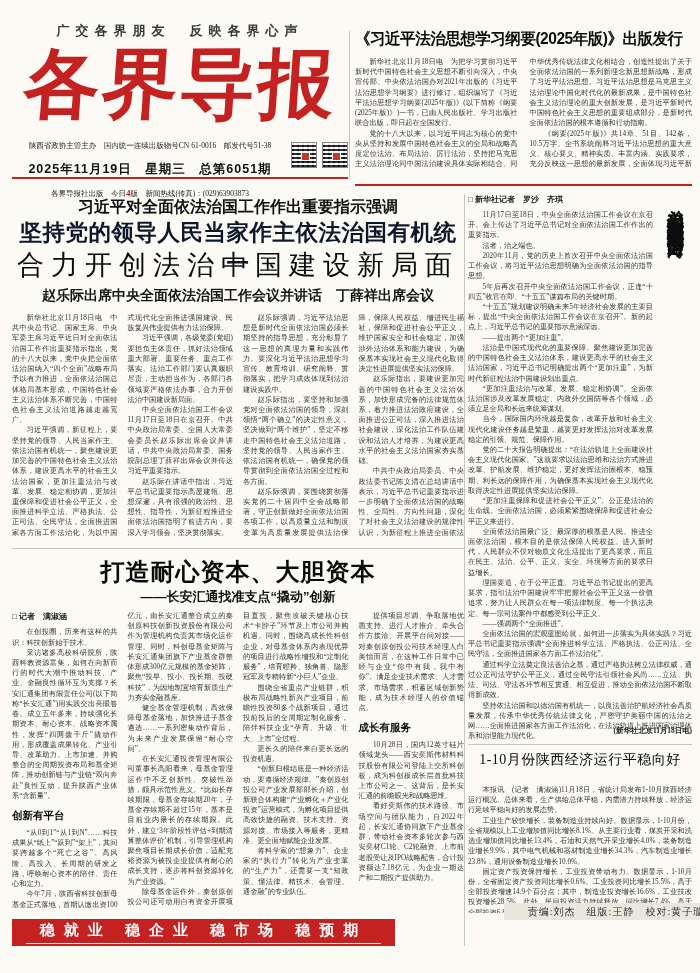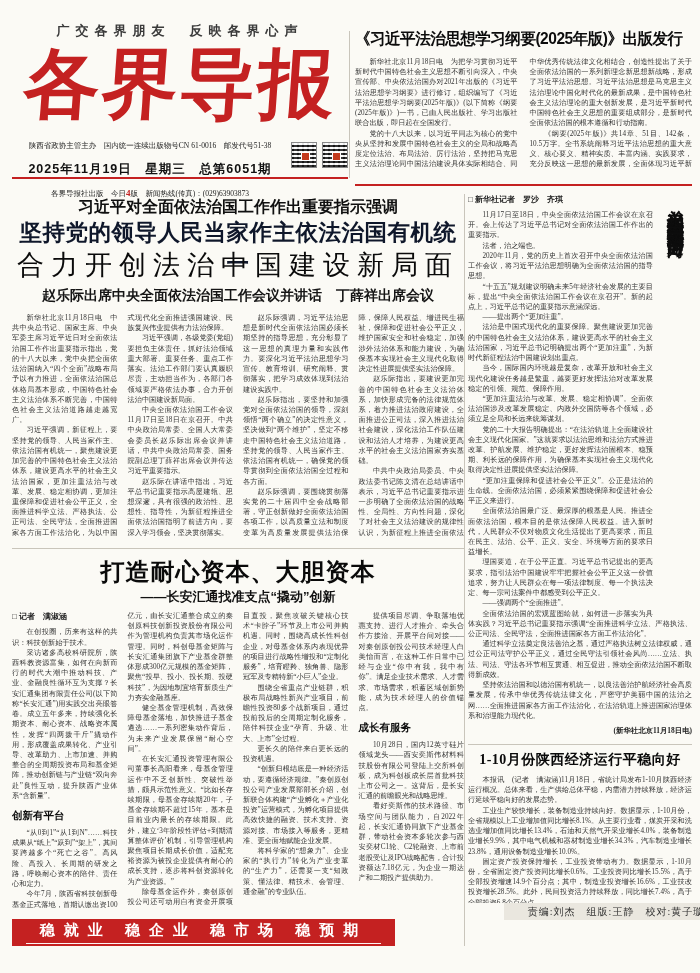--- a/index.html
+++ b/index.html
@@ -78,22 +78,22 @@
   .feature-body { left:12px; top:611px; width:452px; height:302px; overflow:hidden;
     column-count:4; column-gap:10px; column-fill:auto;
     font-size:7.2px; line-height:1.42; text-align:justify; color:#333; }
   .feat-byline { font-size:8px; font-weight:bold; margin-bottom:5px; color:#222;
     font-family:"Liberation Sans",sans-serif; }
   .sub-head { text-align:left; font-size:10.5px; font-weight:bold; color:#0d0d0d;
     margin:7px 0 5px; font-family:"Liberation Sans",sans-serif; text-indent:0; }
 
   
   .economy { left:468px; top:751px; width:224px; }
-  .eco-headline { text-align:center; font-size:14px; font-weight:bold; color:#0a0a0a;
-    letter-spacing:0.5px; margin-bottom:6px; }
+  .eco-headline { text-align:center; font-size:14px; font-weight:normal; color:#0a0a0a;
+    letter-spacing:0.5px; margin-bottom:16px; }
   .eco-body { height:128px; overflow:hidden; font-size:7.2px; line-height:1.45;
     text-align:justify; color:#333; }
   .eco-footer { left:468px; top:903px; width:224px; height:17px;
     background:#eae7df; display:flex; align-items:center; justify-content:center;
     font-size:10px; color:#333; letter-spacing:1px;margin-left:36px; }
 
   
   .banner { left:12px; top:919px; width:383px; height:27px; background:#c42121;
     display:flex; align-items:center; justify-content:center; }
   .banner span { color:#fff; font-size:15px; font-weight:bold; letter-spacing:9px;
@@ -145,25 +145,26 @@
     </div>
 
   <div class="abs vsep" style="left:464px; top:194px; height:752px;"></div>
 
   <div class="abs commentary flow">
     <div class="vert-head">总书记为新征程上推进全面依法治国指明前进方向</div>
     <div class="comm-byline">□ 新华社记者　罗沙　齐琪</div>
   <p>11月17日至18日，中央全面依法治国工作会议在京召开。会上传达了习近平总书记对全面依法治国工作作出的重要指示。</p>
       <p>法者，治之端也。</p>
       <p>2020年11月，党的历史上首次召开中央全面依法治国工作会议，将习近平法治思想明确为全面依法治国的指导思想。</p>
+      <p>5年后再次召开中央全面依法治国工作会议，正逢“十四五”收官在即、“十五五”谋篇布局的关键时期。</p>
       <p>“十五五”规划建议明确未来5年经济社会发展的主要目标，提出“中央全面依法治国工作会议在京召开”。新的起点上，习近平总书记的重要指示意涵深远。</p>
       <p>——提出两个“更加注重”。</p>
       <p>法治是中国式现代化的重要保障。聚焦建设更加完善的中国特色社会主义法治体系，建设更高水平的社会主义法治国家，习近平总书记明确提出两个“更加注重”，为新时代新征程法治中国建设划出重点。</p>
+      <p>“更加注重法治与改革、发展、稳定相协调”。全面依法治国涉及改革发展稳定、内政外交国防等各个领域，必须立足全局和长远来统筹谋划。</p>
       <p>当今，国际国内环境越是复杂，改革开放和社会主义现代化建设任务越是繁重，越要更好发挥法治对改革发展稳定的引领、规范、保障作用。</p>
-      <p>“更加注重法治与改革、发展、稳定相协调”。全面依法治国涉及改革发展稳定、内政外交国防等各个领域，必须立足全局和长远来统筹谋划。</p>
       <p>党的二十大报告明确提出：“在法治轨道上全面建设社会主义现代化国家。”这就要求以法治思维和法治方式推进改革、护航发展、维护稳定，更好发挥法治固根本、稳预期、利长远的保障作用，为确保基本实现社会主义现代化取得决定性进展提供坚实法治保障。</p>
       <p>“更加注重保障和促进社会公平正义”。公正是法治的生命线。全面依法治国，必须紧紧围绕保障和促进社会公平正义来进行。</p>
       <p>全面依法治国最广泛、最深厚的根基是人民。推进全面依法治国，根本目的是依法保障人民权益。进入新时代，人民群众不仅对物质文化生活提出了更高要求，而且在民主、法治、公平、正义、安全、环境等方面的要求日益增长。</p>
       <p>理国要道，在于公平正直。习近平总书记提出的更高要求，指引法治中国建设牢牢把握社会公平正义这一价值追求，努力让人民群众在每一项法律制度、每一个执法决定、每一宗司法案件中都感受到公平正义。</p>
       <p>——强调两个“全面推进”。</p>
       <p>全面依法治国的宏观蓝图绘就，如何进一步落实为具体实践？习近平总书记重要指示强调“全面推进科学立法、严格执法、公正司法、全民守法，全面推进国家各方面工作法治化”。</p>
       <p>通过科学立法奠定良法善治之基，通过严格执法树立法律权威，通过公正司法守护公平正义，通过全民守法引领社会风尚……立法、执法、司法、守法各环节相互贯通、相互促进，推动全面依法治国不断取得新成效。</p>
       <p>坚持依法治国和以德治国有机统一，以良法善治护航经济社会高质量发展，传承中华优秀传统法律文化，严密守护美丽中国的法治之网……全面推进国家各方面工作法治化，在法治轨道上推进国家治理体系和治理能力现代化。</p>
     </div>
   <div class="abs" style="left:468px; top:726px; width:224px; text-align:right; font-size:7.4px; font-weight:bold;">(新华社北京11月18日电)</div>

